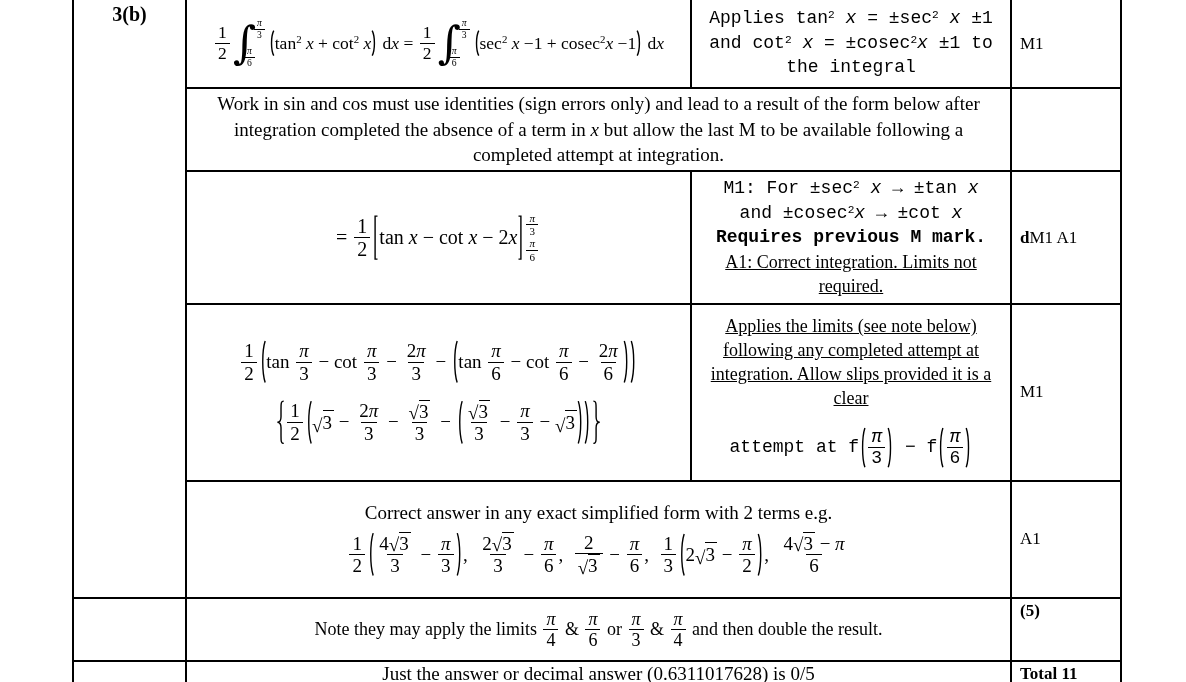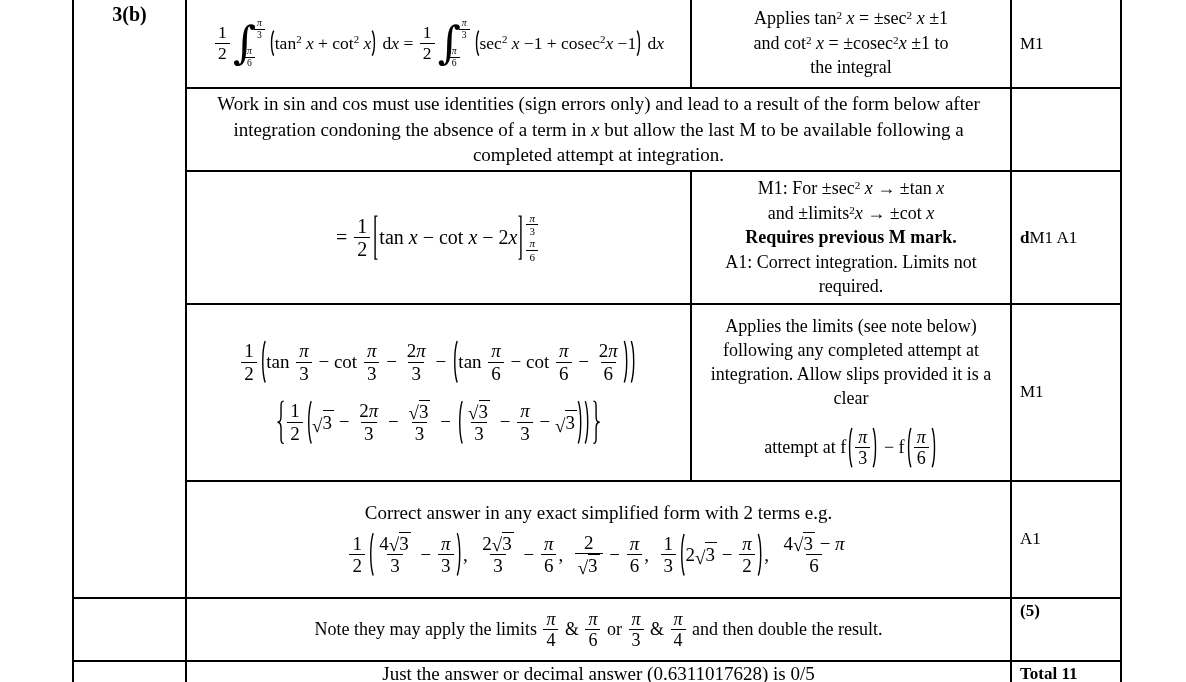--- a/index.html
+++ b/index.html
@@ -8,21 +8,21 @@
   .ms td{border:2px solid #000;padding:2px 4px;vertical-align:middle;overflow:hidden;}
   .ms tr.r1 > td{border-top:none;}
   td.qcell{vertical-align:top;text-align:center;border-radius:7px;}
   .qlabel{font-weight:bold;font-size:20px;padding-top:1px;}
   td.workcell{text-align:center;}
   td.notescell{text-align:center;font-size:18px;padding:2px 6px;}
   td.markcell{font-size:17px;padding-left:8px;}
   td.markcell.top{vertical-align:top;}
   td.spancell{text-align:center;font-size:19px;}
   .boldtxt{font-weight:bold;}
-  .para{line-height:1.33;}
+  .para{line-height:1.33;text-decoration:underline;}
   .caption{font-size:19px;margin-bottom:8px;}
   .row2text{max-width:812px;margin:0 auto;line-height:1.35;}
   .work-stack{display:flex;flex-direction:column;align-items:center;gap:16px;}
   
   .formula{display:flex;align-items:center;justify-content:center;line-height:1.25;}
   .formula .mr,.formula .mi,.formula .mb{white-space:pre;}
   .richtext .mr,.richtext .mi,.richtext .mb{white-space:normal;}
   .mi{font-style:italic;}
   .mb{font-weight:bold;}
   .msup{font-size:0.62em;}
@@ -45,21 +45,21 @@
   .mdel{display:inline-flex;align-items:center;margin:0 1px;}
   .mrow{display:inline-flex;align-items:center;}
   .mdsvg{align-self:stretch;width:0.34em;min-height:1.5em;}
   .mdsvg.brc{width:0.48em;}
   .mdsvg.brk{min-height:2.2em;width:0.3em;}
   .fs-r1{font-size:17.5px;}
   .fs-r3{font-size:20px;}
   .fs-r4{font-size:19px;}
   .fs-r5{font-size:19px;}
   .fs-r6{font-size:18px;}
-  .nline{line-height:1.32;margin:1px 0;}
+  .nline{line-height:1.32;margin:1px 0;font-family:Liberation Mono, monospace;}
 </style>
 </head>
 <body>
 
 <div class="page">
   <table class="ms">
     <colgroup>
       <col style="width:113px">
         <col style="width:505px">
         <col style="width:320px">
@@ -192,21 +192,21 @@
           <div class="formula nline">
               <span class="mr">the integral</span>
             </div>
         </td>
         <td class="markcell">
           <span>M1</span>
         </td>
       </tr>
       <tr style="height:76px">
         <td class="spancell" colspan="2">
-          <div class="richtext row2text"><span class="mr">Work in sin and cos must use identities (sign errors only) and lead to a result of the form below after integration condoning the absence of a term in </span><span class="mi">x</span><span class="mr"> but allow the last M to be available following a completed attempt at integration.</span></div>
+          <div class="richtext row2text"><span class="mr">Work in sin and cos must use identities (sign errors only) and lead to a result of the form below after integration completed the absence of a term in </span><span class="mi">x</span><span class="mr"> but allow the last M to be available following a completed attempt at integration.</span></div>
         </td>
         <td class="markcell"></td>
       </tr>
       <tr style="height:133px">
         <td class="workcell">
           <div class="formula fs-r3">
               <span class="mr">= </span>
               <span class="mf">
                 <span class="num">
                   <span class="mr">1</span>
@@ -253,21 +253,21 @@
         </td>
         <td class="notescell">
           <div class="formula nline">
               <span class="mr">M1: For ±sec</span>
               <span class="msup">2</span>
               <span class="mi"> x</span>
               <span class="mr"> → ±tan </span>
               <span class="mi">x</span>
             </div>
           <div class="formula nline">
-              <span class="mr">and ±limits</span>
+              <span class="mr">and ±cosec</span>
               <span class="msup">2</span>
               <span class="mi">x</span>
               <span class="mr"> → ±cot </span>
               <span class="mi">x</span>
             </div>
           <div class="formula nline">
               <span class="mb">Requires previous M mark.</span>
             </div>
           <div class="para">A1: Correct integration. Limits not required.</div>
         </td>

